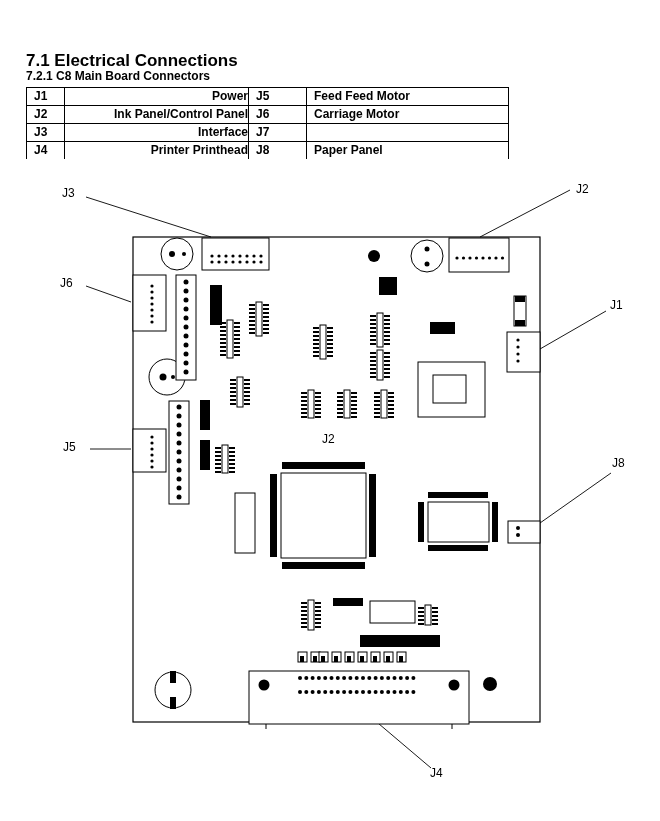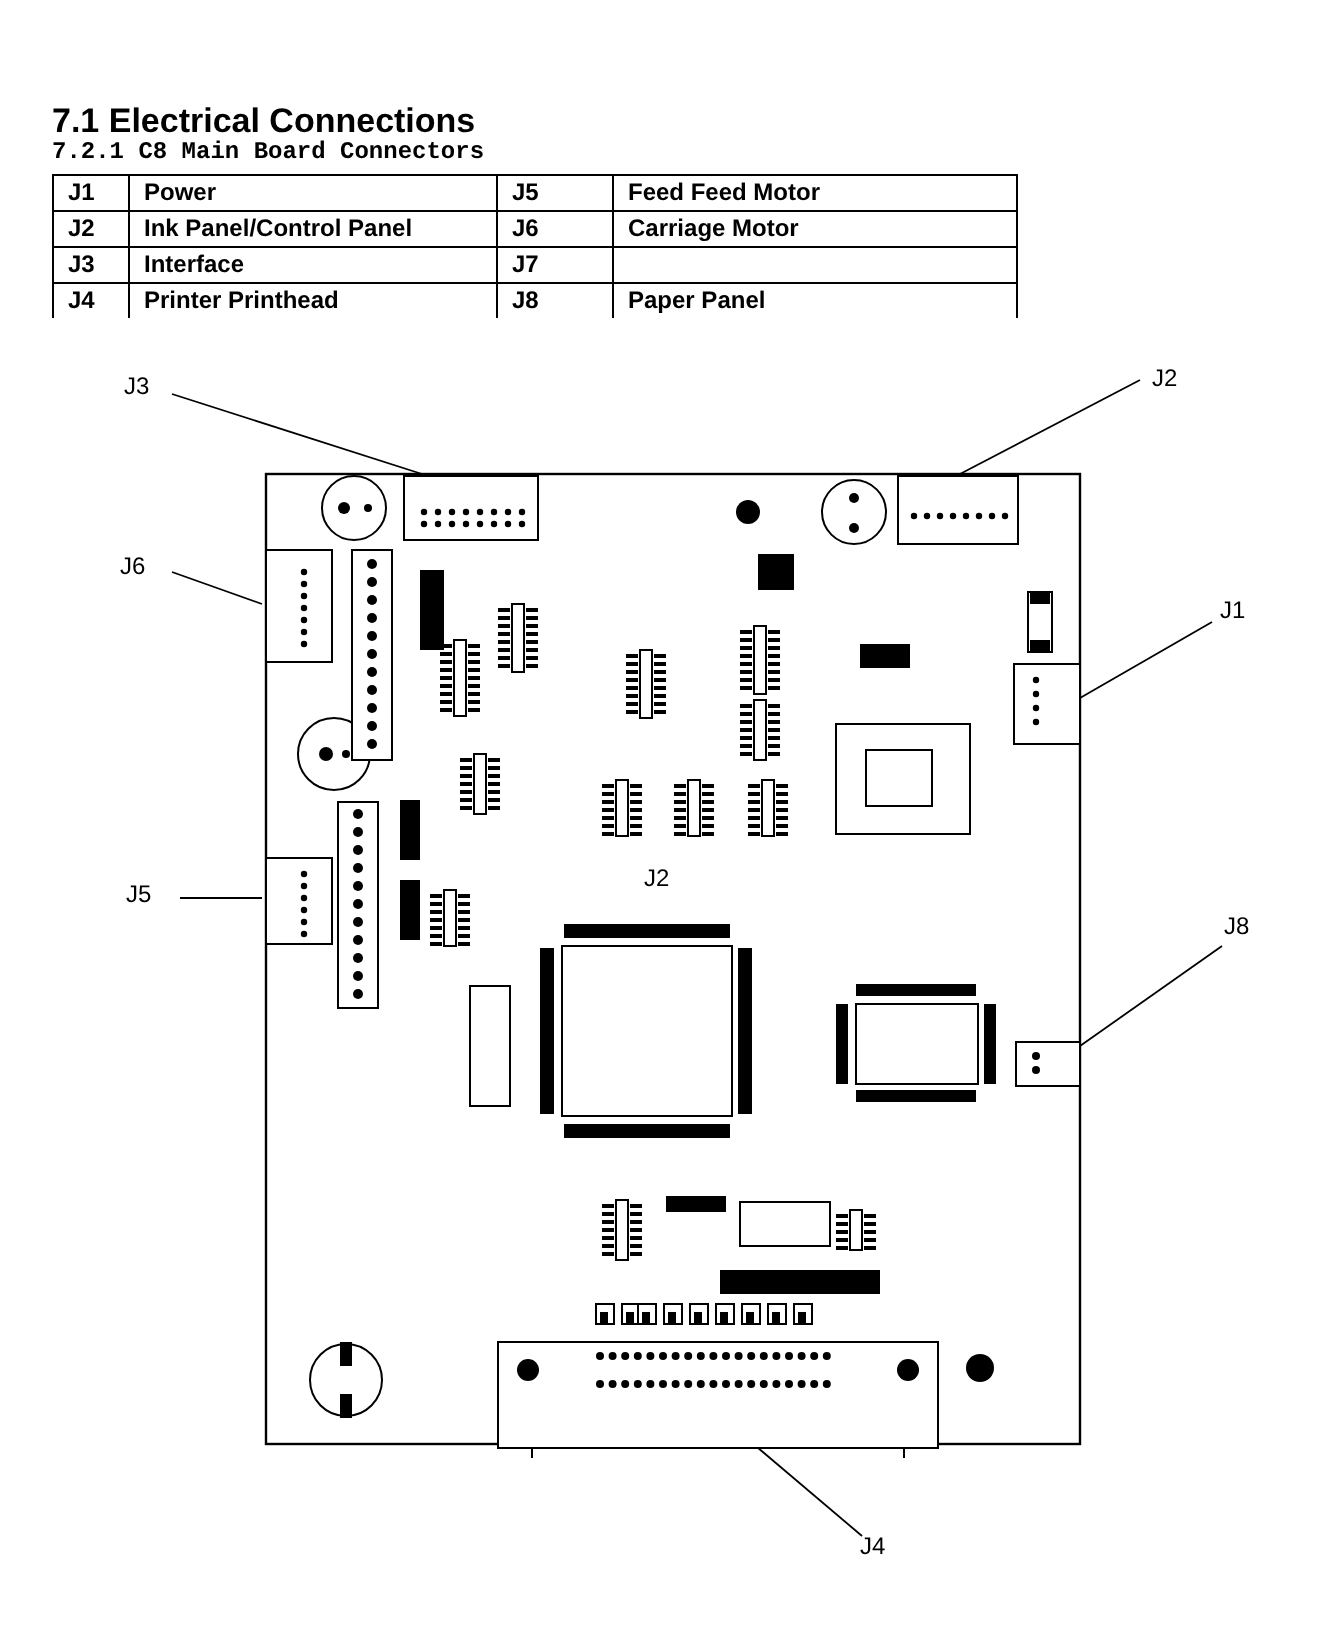--- a/index.html
+++ b/index.html
@@ -1,22 +1,22 @@
 <!DOCTYPE html>
 <html><head>
 <meta charset="utf-8">
 <style>
   html,body{margin:0;padding:0;background:#fff;}
   body{width:660px;height:821px;position:relative;overflow:hidden;font-family:"Liberation Sans",sans-serif;color:#000;}
   .h1{position:absolute;left:26px;top:31px;font-size:17px;font-weight:bold;margin-top:20px;}
-  .h2{position:absolute;left:26px;top:69px;font-size:12px;font-weight:bold;font-family:Liberation Mono, monospace;}
+  .h2{position:absolute;left:26px;top:69px;font-size:12px;font-weight:bold;}
   table.conn{position:absolute;left:26px;top:87px;border-collapse:collapse;font-size:12px;font-weight:bold;}
   table.conn td{border:1px solid #000;height:17px;padding:0 0 0 7px;line-height:17px;}
   table.conn tr:last-child td{border-bottom:none;}
-  td.c1{width:30px;} td.c2{width:176px;} td.c3{width:50px;} td.c4{width:194px;}
+  td.c1{width:30px;} td.c2{width:176px;text-align:right;} td.c3{width:50px;} td.c4{width:194px;}
   svg.board{position:absolute;left:0;top:0;}
   .callout{position:absolute;font-size:12px;font-family:"Liberation Sans",sans-serif;}
 </style>
 </head>
 <body>
 
 <div class="h1">7.1  Electrical Connections</div>
 <div class="h2">7.2.1  C8 Main Board Connectors</div>
 
 <table class="conn">

